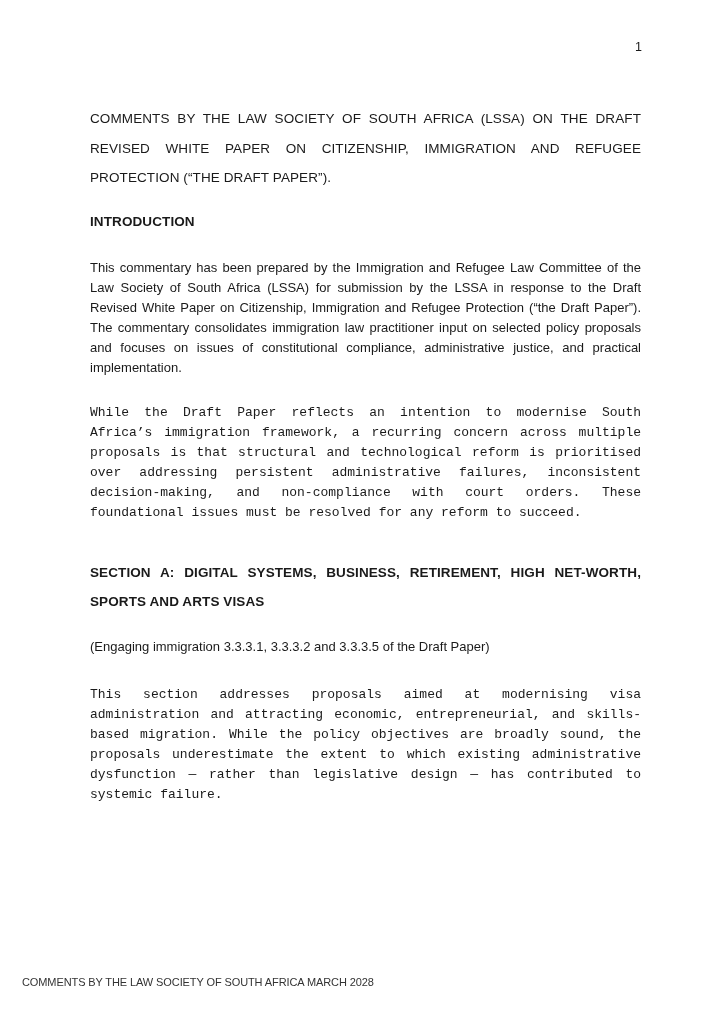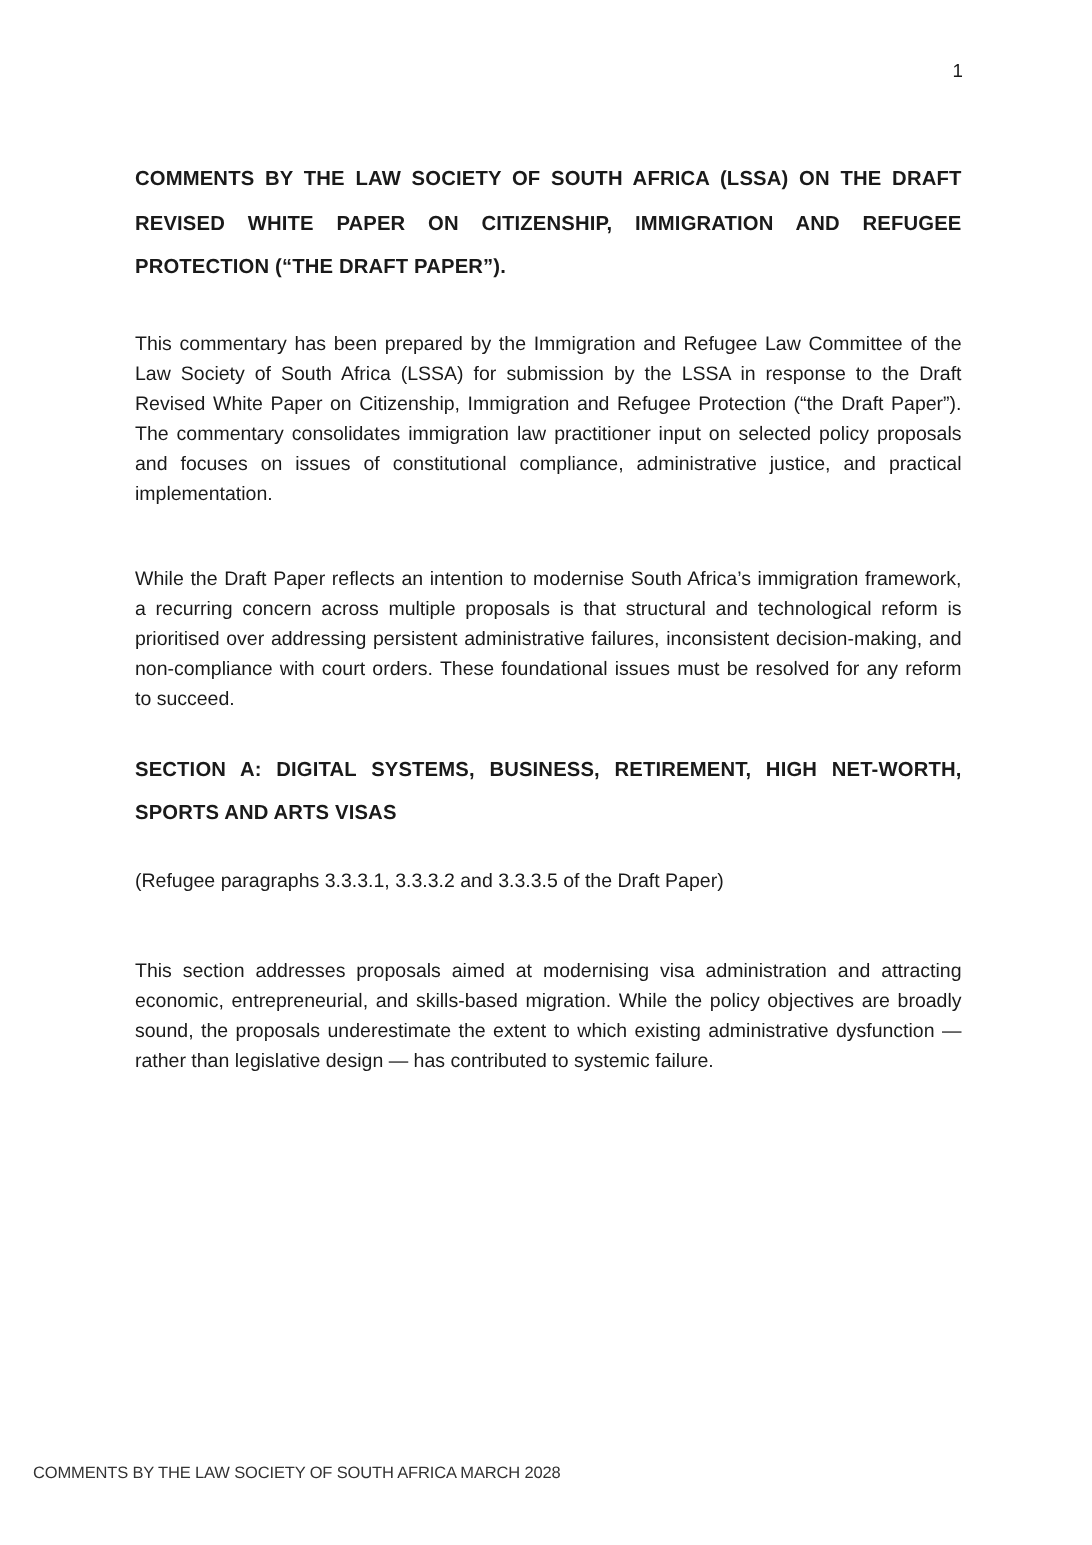--- a/index.html
+++ b/index.html
@@ -26,47 +26,47 @@
   }
   .content {
     position: absolute;
     left: 90px;
     top: 0;
     width: 551px;
   }
   .doc-title {
     margin: 104px 0 0 0;
     font-size: 13.5px;
-    font-weight: bold;
+    font-weight: normal;
     line-height: 29.5px;
     text-align: justify;
     letter-spacing: 0.1px;
   }
   .intro-heading {
     margin: 19px 0 0 0;
     font-size: 13.5px;
     font-weight: bold;
     line-height: 20px;
     letter-spacing: 0.1px;
   }
   .section-heading {
-    margin: 22px 0 0 0;
+    margin: 35px 0 0 0;
     font-size: 13.5px;
     font-weight: bold;
     line-height: 29.5px;
     text-align: justify;
     letter-spacing: 0.1px;
   }
   .body-para {
     margin: 26px 0 0 0;
     font-size: 13px;
     line-height: 20px;
     text-align: justify;
   }
-  .body-para.tight { margin-top: 37px; }
+  .body-para.tight { margin-top: 25px; font-family: Liberation Mono, monospace; }
   .reference-line {
     margin: 17px 0 0 0;
     font-size: 13px;
     line-height: 26px;
     text-align: left;
   }
   .page-footer {
     position: absolute;
     left: 22px;
     top: 975px;
@@ -81,28 +81,29 @@
 <body>
 
 <div class="page">
 
   <div class="page-number">1</div>
 
   <main class="content">
 
     <h1 class="doc-title">COMMENTS BY THE LAW SOCIETY OF SOUTH AFRICA (LSSA) ON THE DRAFT REVISED WHITE PAPER ON CITIZENSHIP, IMMIGRATION AND REFUGEE PROTECTION (“THE DRAFT PAPER”).</h1>
 
+    <h2 class="intro-heading">INTRODUCTION</h2>
 
     <p class="body-para">This commentary has been prepared by the Immigration and Refugee Law Committee of the Law Society of South Africa (LSSA) for submission by the LSSA in response to the Draft Revised White Paper on Citizenship, Immigration and Refugee Protection (“the Draft Paper”). The commentary consolidates immigration law practitioner input on selected policy proposals and focuses on issues of constitutional compliance, administrative justice, and practical implementation.</p>
 
     <p class="body-para tight">While the Draft Paper reflects an intention to modernise South Africa’s immigration framework, a recurring concern across multiple proposals is that structural and technological reform is prioritised over addressing persistent administrative failures, inconsistent decision-making, and non-compliance with court orders. These foundational issues must be resolved for any reform to succeed.</p>
 
     <h2 class="section-heading">SECTION A: DIGITAL SYSTEMS, BUSINESS, RETIREMENT, HIGH NET-WORTH, SPORTS AND ARTS VISAS</h2>
 
-    <p class="reference-line">(Refugee paragraphs 3.3.3.1, 3.3.3.2 and 3.3.3.5 of the Draft Paper)</p>
+    <p class="reference-line">(Engaging immigration 3.3.3.1, 3.3.3.2 and 3.3.3.5 of the Draft Paper)</p>
 
     <p class="body-para tight">This section addresses proposals aimed at modernising visa administration and attracting economic, entrepreneurial, and skills-based migration. While the policy objectives are broadly sound, the proposals underestimate the extent to which existing administrative dysfunction — rather than legislative design — has contributed to systemic failure.</p>
 
   </main>
 
   <footer class="page-footer">
     <span>COMMENTS BY THE LAW SOCIETY OF SOUTH AFRICA MARCH 2028</span>
   </footer>
 
 </div>

